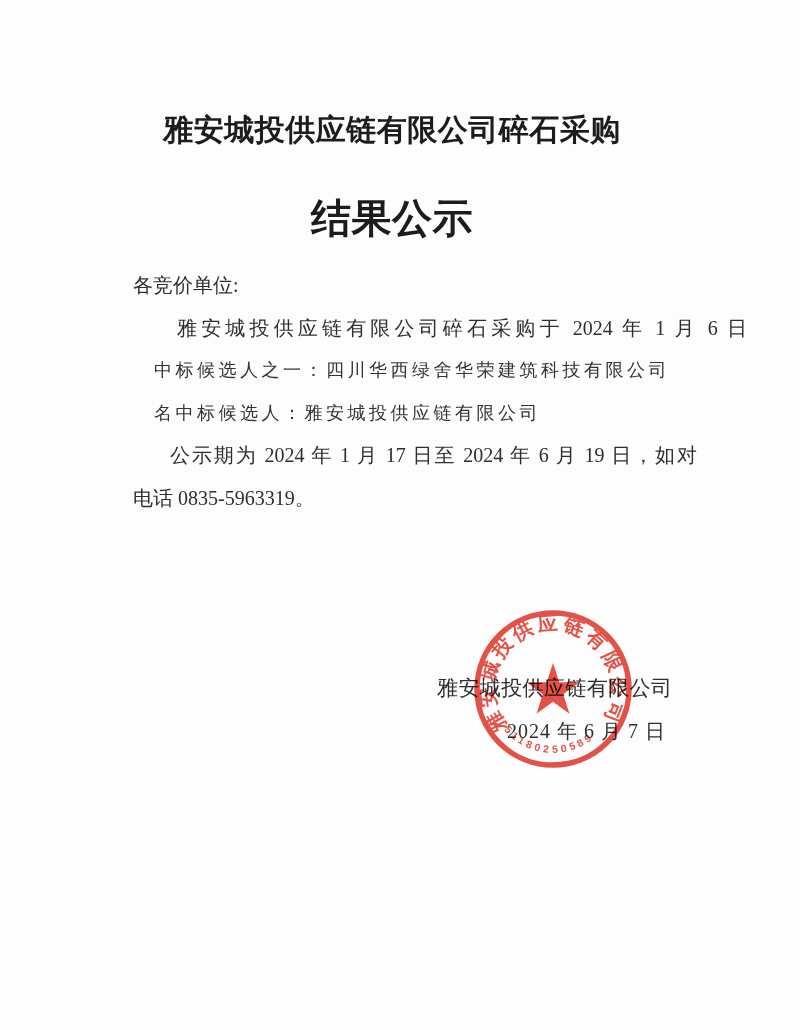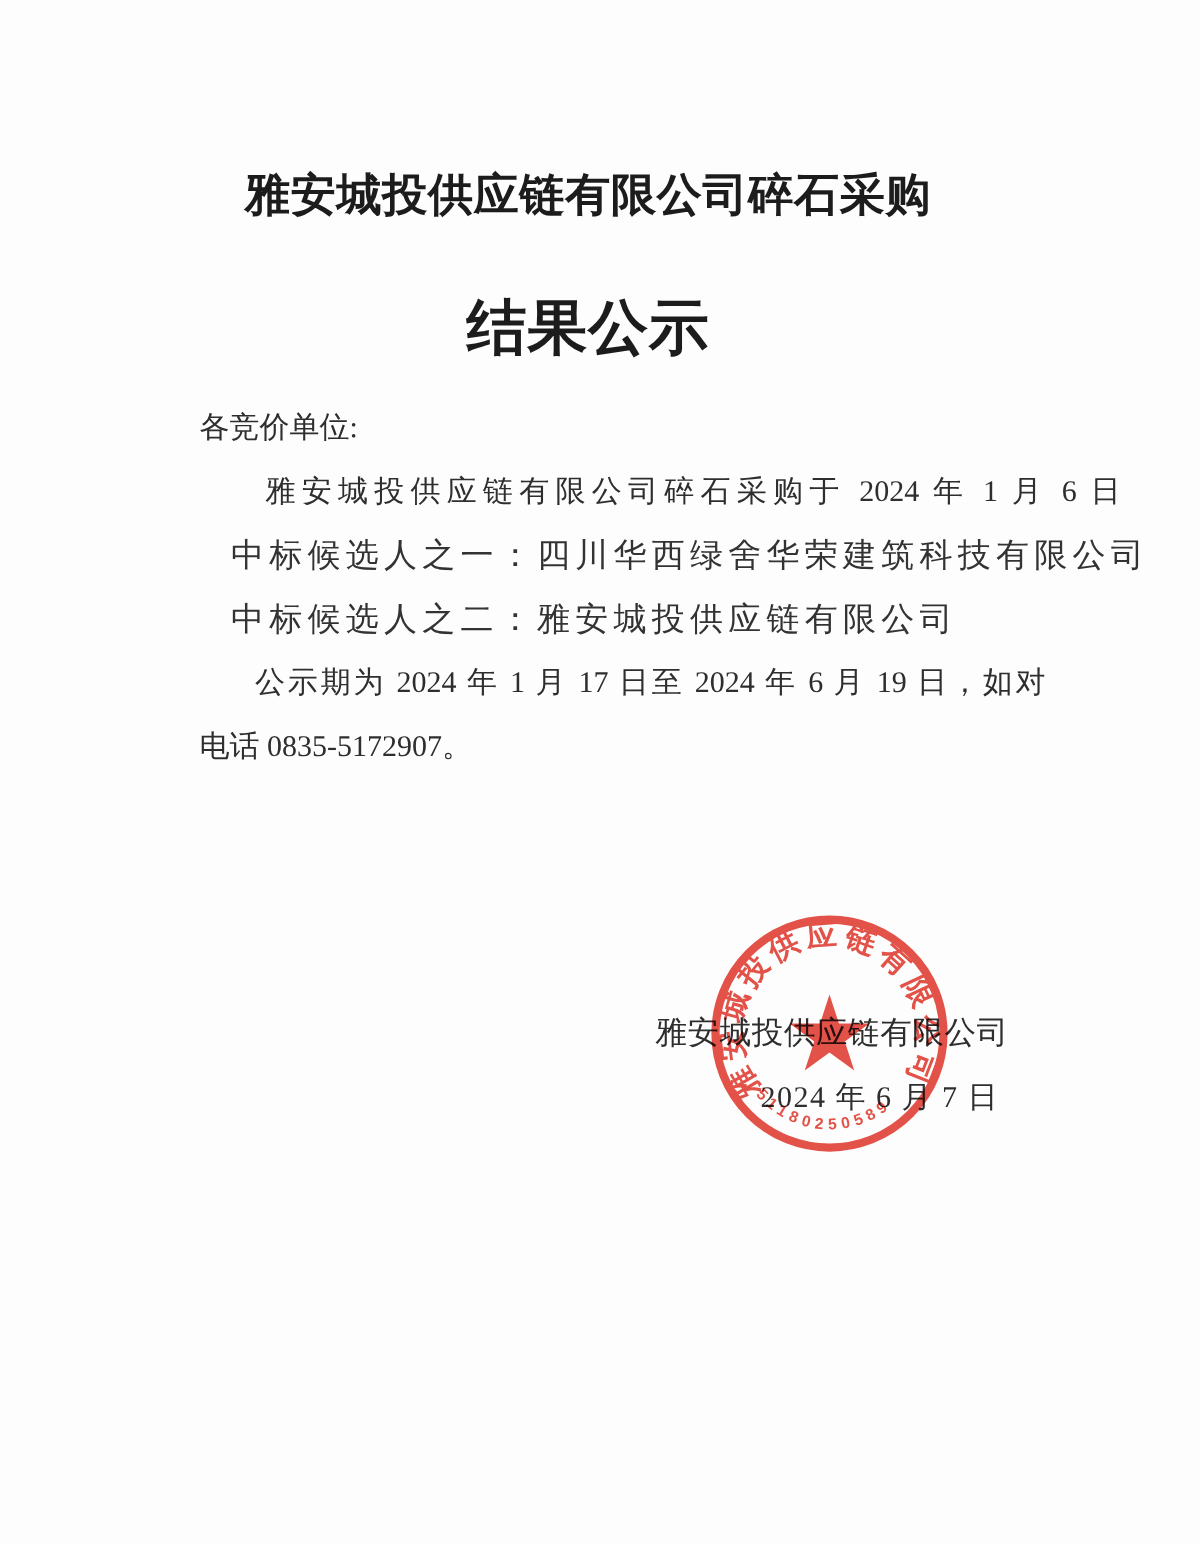--- a/index.html
+++ b/index.html
@@ -48,21 +48,21 @@
   }
   .line { white-space: nowrap; }
   .j {
     white-space: normal;
     text-align: justify;
     text-align-last: justify;
   }
   .indent1 { margin-left: 44px; width: 570px; }  
   .indent2 { margin-left: 37px; width: 527px; }  
   .candidate {
-    font-size: 22px;
+    font-size: 18px;
     letter-spacing: 3.5px;
     padding-left: 21px;
     color: #333333;
   }
   .sig-company {
     position: absolute;
     left: 437px;
     top: 674px;
     font-size: 21px;
     letter-spacing: 0.4px;
@@ -102,25 +102,25 @@
 
   <div class="content">
     <div class="line">各竞价单位:</div>
 
     <div class="line j indent1">雅安城投供应链有限公司碎石采购于 2024 年 1 月 6 日</div>
 
     <div class="line candidate">
       <span>中标候选人之一：</span><span>四川华西绿舍华荣建筑科技有限公司</span>
     </div>
     <div class="line candidate">
-      <span>中标候选人之二：</span><span>雅安城投供应链有限公司</span>
+      <span>名中标候选人：</span><span>雅安城投供应链有限公司</span>
     </div>
 
     <div class="line j indent2">公示期为 2024 年 1 月 17 日至 2024 年 6 月 19 日，如对</div>
-    <div class="line">电话 0835-5172907。</div>
+    <div class="line">电话 0835-5963319。</div>
   </div>
 
   <div class="sig-company">雅安城投供应链有限公司</div>
   <div class="sig-date">2024 年 6 月 7 日</div>
 
   <svg class="seal" viewBox="0 0 168 168" width="168" height="168" aria-hidden="true">
     <circle cx="84" cy="84" r="76" fill="none" stroke-width="5.5" stroke="#e23a2e"></circle>
 
     <path id="seal-name-arc" d="M 38.8,121.9 A 59,59 0 1 1 129.2,121.9" fill="none"></path>
     <text class="seal-name-text" fill="#e23a2e">

